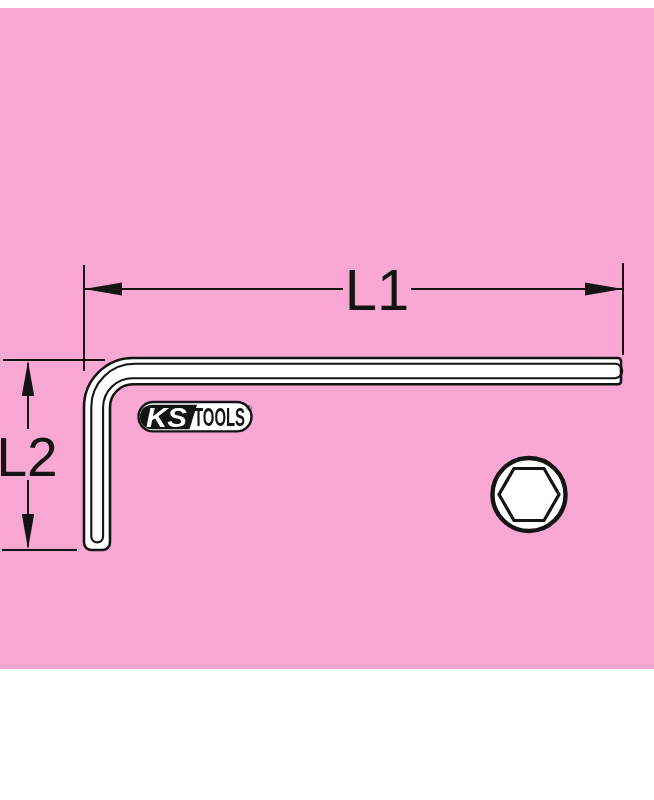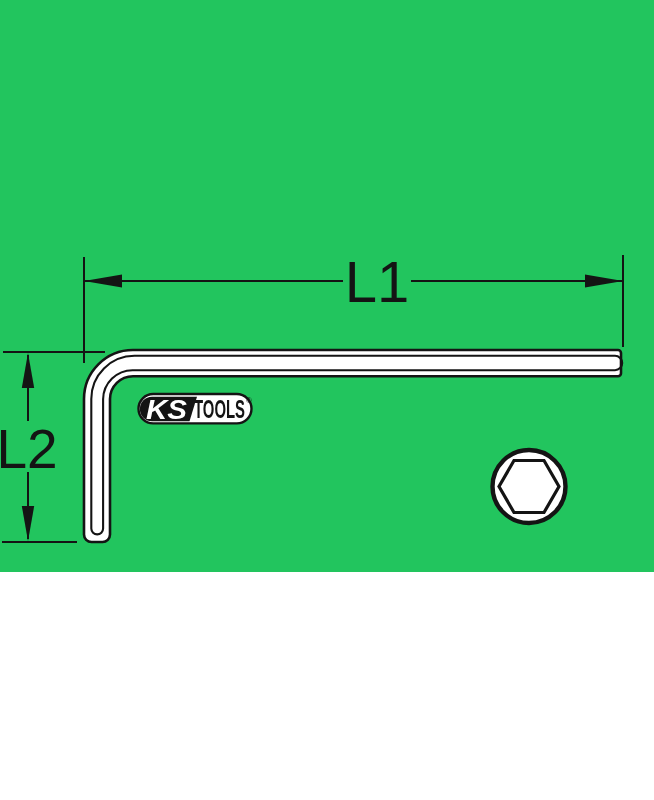--- a/index.html
+++ b/index.html
@@ -4,23 +4,24 @@
 <style>
   html, body {
     margin: 0;
     padding: 0;
     background: #ffffff;
     font-family: "Liberation Sans", sans-serif;
   }
   .stage {
     position: relative;
     width: 654px;
-    height: 572px;
-    background: #22c55e;
+    height: 661px;
+    background: #f9a8d4;
     overflow: hidden;
+    margin-top: 8px;
   }
   svg { display: block; }
   .dim-text {
     font-family: "Liberation Sans", sans-serif;
     font-weight: 400;
     fill: #141414;
   }
   .logo-ks {
     font-family: "Liberation Sans", sans-serif;
     font-weight: bold;

